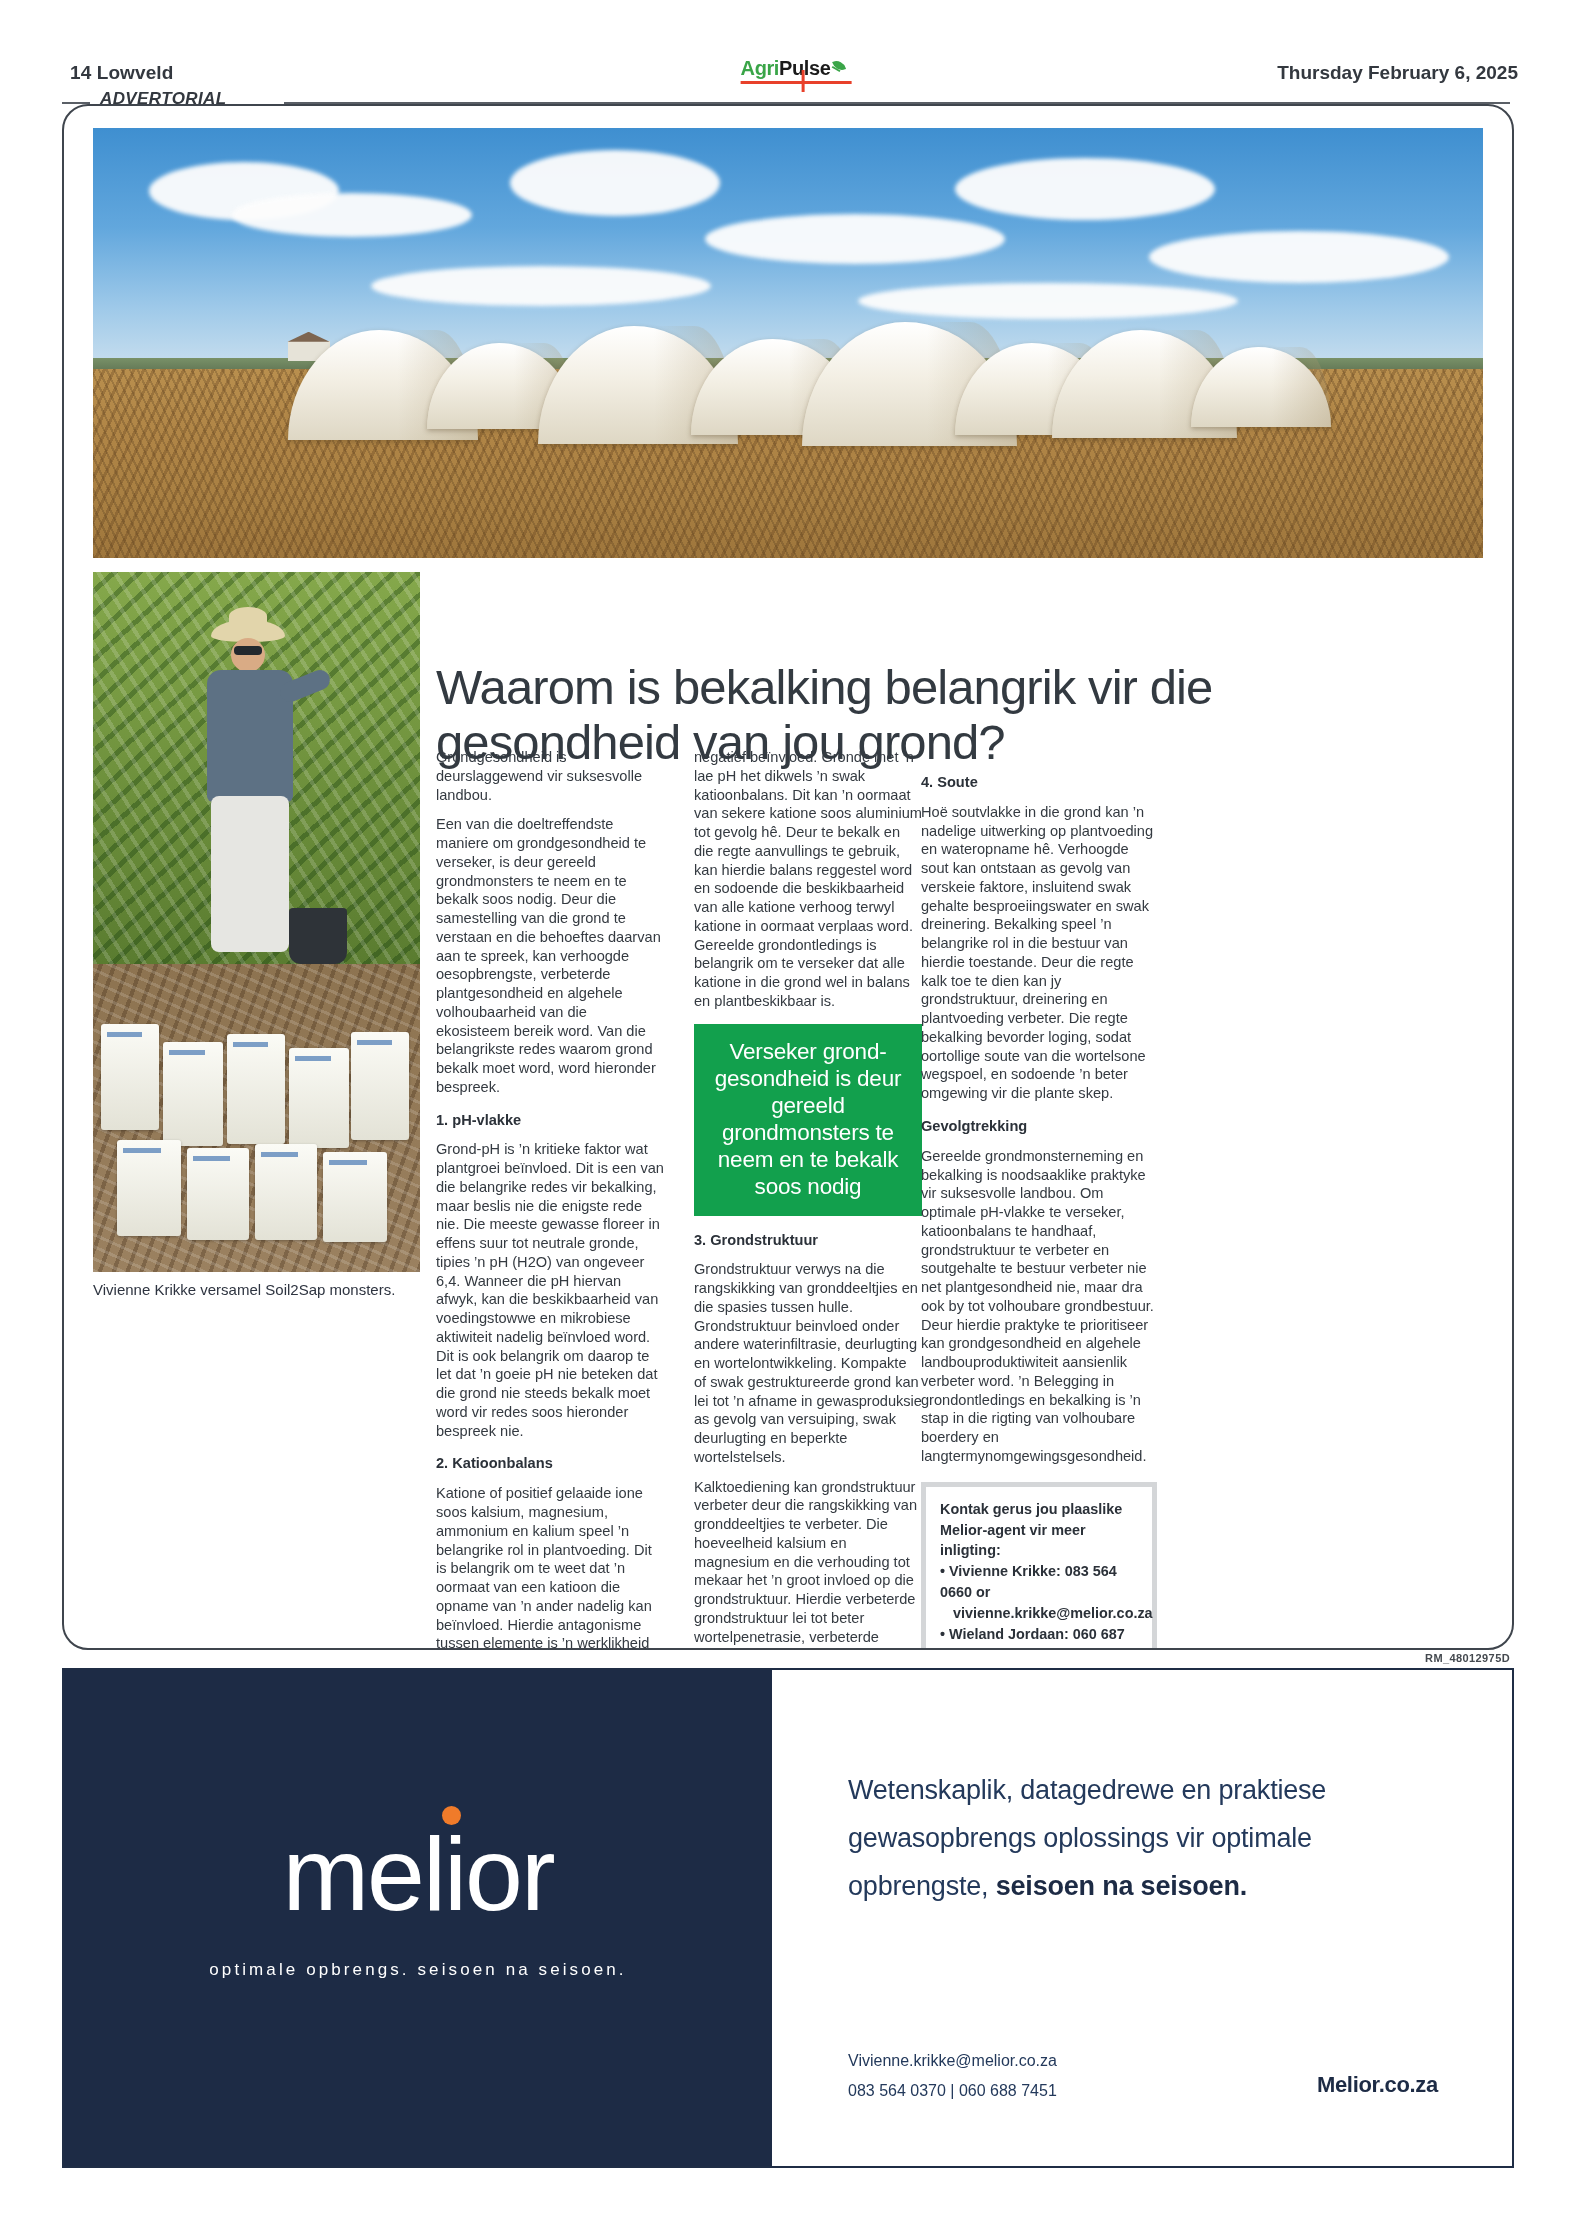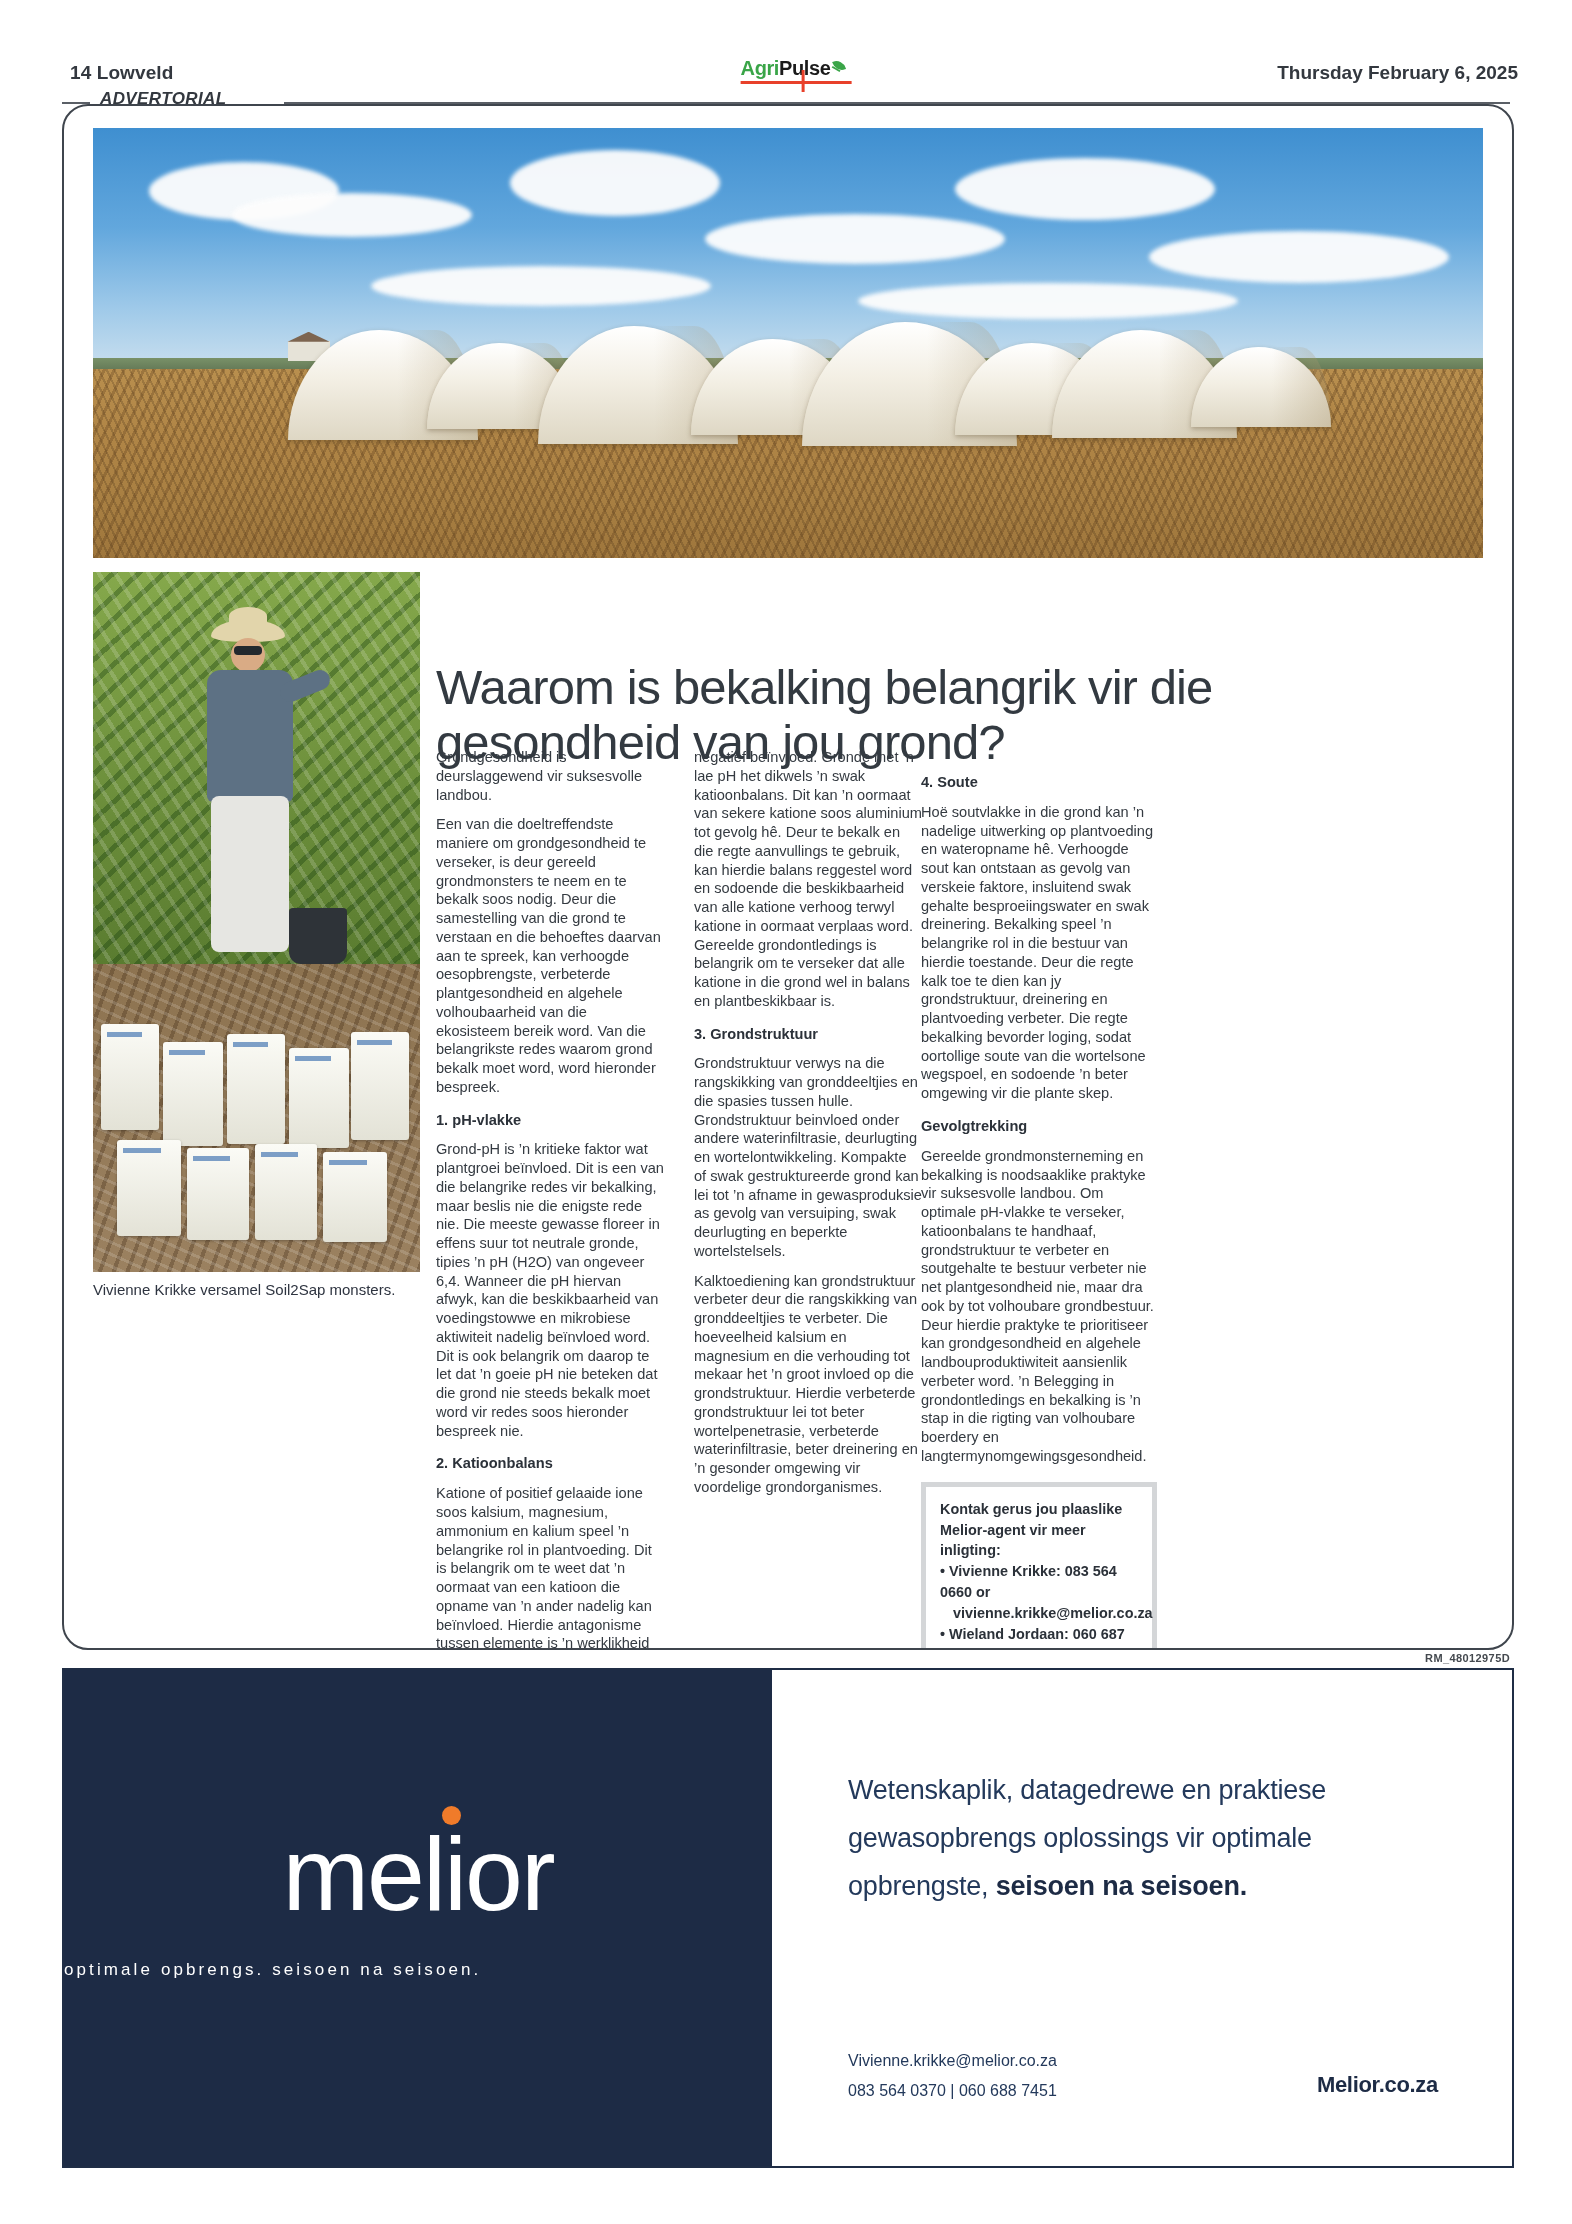--- a/index.html
+++ b/index.html
@@ -197,21 +197,21 @@
   }
   .melior-logo{
     position:absolute;left:0;right:0;top:152px;text-align:center;
     font-size:104px;line-height:1;color:#ffffff;letter-spacing:-2px;font-weight:normal;
   }
   .dot{
     position:absolute;left:50%;top:136px;margin-left:24px;
     width:19px;height:19px;border-radius:50%;background:#f07b2a;
   }
   .melior-tag{
-    position:absolute;left:0;right:0;top:290px;
+    position:absolute;left:0;right:0;top:290px;text-align:center;
     font-size:17px;letter-spacing:3.1px;color:#ffffff;
   }
   .advert-right{
     flex:1;position:relative;padding:8px;
   }
   .advert-head{
     position:absolute;left:76px;top:96px;width:560px;
     font-size:27px;line-height:1.78;color:#23395b;letter-spacing:-.2px;
   }
   .advert-head b{font-weight:bold;color:#1d2b45;}
@@ -325,20 +325,21 @@
         <p>Een van die doeltreffendste maniere om grondgesondheid te verseker, is deur gereeld grondmonsters te neem en te bekalk soos nodig. Deur die samestelling van die grond te verstaan en die behoeftes daarvan aan te spreek, kan verhoogde oesopbrengste, verbeterde plantgesondheid en algehele volhoubaarheid van die ekosisteem bereik word. Van die belangrikste redes waarom grond bekalk moet word, word hieronder bespreek.</p>
         <h3>1. pH-vlakke</h3>
         <p>Grond-pH is ’n kritieke faktor wat plantgroei beïnvloed. Dit is een van die belangrike redes vir bekalking, maar beslis nie die enigste rede nie. Die meeste gewasse floreer in effens suur tot neutrale gronde, tipies ’n pH (H2O) van ongeveer 6,4. Wanneer die pH hiervan afwyk, kan die beskikbaarheid van voedingstowwe en mikrobiese aktiwiteit nadelig beïnvloed word. Dit is ook belangrik om daarop te let dat ’n goeie pH nie beteken dat die grond nie steeds bekalk moet word vir redes soos hieronder bespreek nie.</p>
         <h3>2. Katioonbalans</h3>
         <p>Katione of positief gelaaide ione soos kalsium, magnesium, ammonium en kalium speel ’n belangrike rol in plantvoeding. Dit is belangrik om te weet dat ’n oormaat van een katioon die opname van ’n ander nadelig kan beïnvloed. Hierdie antagonisme tussen elemente is ’n werklikheid in plantvoeding.</p>
 
       </div>
 
       <div class="col col2">
         <p>negatief beïnvloed. Gronde met ’n lae pH het dikwels ’n swak katioonbalans. Dit kan ’n oormaat van sekere katione soos aluminium tot gevolg hê. Deur te bekalk en die regte aanvullings te gebruik, kan hierdie balans reggestel word en sodoende die beskikbaarheid van alle katione verhoog terwyl katione in oormaat verplaas word. Gereelde grondontledings is belangrik om te verseker dat alle katione in die grond wel in balans en plantbeskikbaar is.</p>
+        <div class="pullquote">Verseker grond-gesondheid is deur gereeld grondmonsters te neem en te bekalk soos nodig</div>
         <h3>3. Grondstruktuur</h3>
         <p>Grondstruktuur verwys na die rangskikking van gronddeeltjies en die spasies tussen hulle. Grondstruktuur beinvloed onder andere waterinfiltrasie, deurlugting en wortelontwikkeling. Kompakte of swak gestruktureerde grond kan lei tot ’n afname in gewasproduksie as gevolg van versuiping, swak deurlugting en beperkte wortelstelsels.</p>
         <p class="tight">Kalktoediening kan grondstruktuur verbeter deur die rangskikking van gronddeeltjies te verbeter. Die hoeveelheid kalsium en magnesium en die verhouding tot mekaar het ’n groot invloed op die grondstruktuur. Hierdie verbeterde grondstruktuur lei tot beter wortelpenetrasie, verbeterde waterinfiltrasie, beter dreinering en ’n gesonder omgewing vir voordelige grondorganismes.</p>
       </div>
 
       <div class="col col3">
         <h3 class="first" style="margin-top:0">4. Soute</h3>
         <p>Hoë soutvlakke in die grond kan ’n nadelige uitwerking op plantvoeding en wateropname hê. Verhoogde sout kan ontstaan as gevolg van verskeie faktore, insluitend swak gehalte besproeiingswater en swak dreinering. Bekalking speel ’n belangrike rol in die bestuur van hierdie toestande. Deur die regte kalk toe te dien kan jy grondstruktuur, dreinering en plantvoeding verbeter. Die regte bekalking bevorder loging, sodat oortollige soute van die wortelsone wegspoel, en sodoende ’n beter omgewing vir die plante skep.</p>
         <h3>Gevolgtrekking</h3>
         <p>Gereelde grondmonsterneming en bekalking is noodsaaklike praktyke vir suksesvolle landbou. Om optimale pH-vlakke te verseker, katioonbalans te handhaaf, grondstruktuur te verbeter en soutgehalte te bestuur verbeter nie net plantgesondheid nie, maar dra ook by tot volhoubare grondbestuur. Deur hierdie praktyke te prioritiseer kan grondgesondheid en algehele landbouproduktiwiteit aansienlik verbeter word. ’n Belegging in grondontledings en bekalking is ’n stap in die rigting van volhoubare boerdery en langtermynomgewingsgesondheid.</p>

